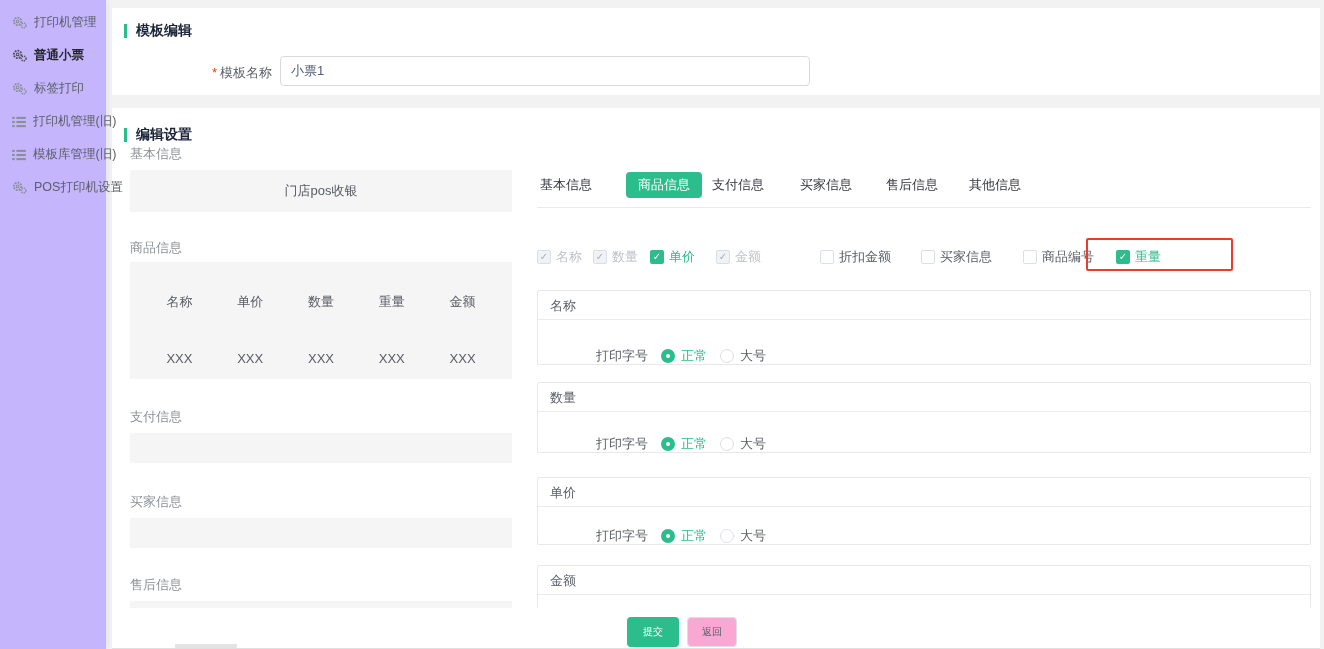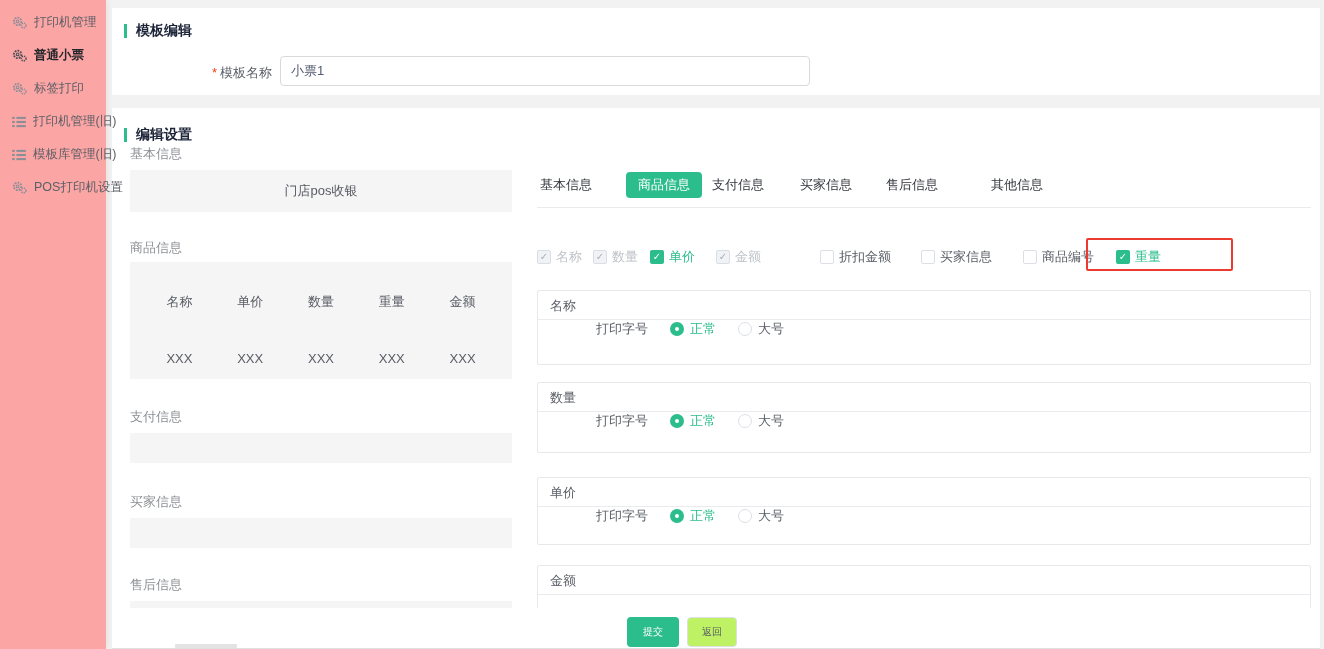--- a/index.html
+++ b/index.html
@@ -11,21 +11,21 @@
   body{
     font-family:"Liberation Sans","DejaVu Sans",sans-serif;
     background:#f2f2f2;
     color:#515a6e;
     position:relative;
     font-size:13px;
   }
   
   .sidebar{
     position:absolute;left:0;top:0;width:106px;height:100%;
-    background:#fca5a5;box-shadow:2px 0 6px rgba(0,0,0,.06);
+    background:#c4b5fd;box-shadow:2px 0 6px rgba(0,0,0,.06);
     padding-top:6px;z-index:2;
   }
   .side-item{
     height:33px;display:flex;align-items:center;gap:7px;
     padding-left:12px;color:#5c5f66;cursor:pointer;white-space:nowrap;
     font-size:12.5px;
   }
   .side-item .icn{color:#8a8e96;display:inline-flex;flex:none;}
   .side-item.active{font-weight:bold;color:#24262b;}
   .side-item.active .icn{color:#4a4d53;}
@@ -91,42 +91,42 @@
   }
   
   .fbox{
     position:absolute;left:0;width:774px;background:#fff;
     border:1px solid #e6e8eb;border-radius:2px;
   }
   .fbox-h{
     height:29px;line-height:29px;padding:0 12px;color:#5a5e66;
     border-bottom:1px solid #e9ebee;font-size:13px;
   }
-  .fbox-b{display:flex;align-items:flex-start;padding-left:58px;gap:12px;font-family:Liberation Mono, monospace;}
+  .fbox-b{display:flex;align-items:flex-end;padding-left:58px;gap:3px;font-family:Liberation Mono, monospace;}
   .fs-label{color:#5a5e66;}
   .ropt{display:flex;align-items:center;gap:6px;cursor:pointer;margin-left:10px;}
   .ropt:first-of-type{margin-left:2px;}
   .radio{width:14px;height:14px;border-radius:50%;position:relative;flex:none;}
   .radio.sel{background:var(--green);}
   .radio.sel::after{content:"";position:absolute;left:5px;top:5px;width:4px;height:4px;border-radius:50%;background:#fff;}
   .radio.un{background:#fff;border:1px solid #dcdfe6;}
   .rlabel.sel{color:var(--green);}
   .rlabel.un{color:#5a5e66;}
   
   .footer{
     position:absolute;left:0;right:0;top:608px;height:41px;background:#fff;
     border-bottom:1px solid #e0e0e0;
   }
   .btn{
     position:absolute;top:9px;height:30px;border-radius:4px;font-size:10px;
     display:flex;align-items:center;justify-content:center;cursor:pointer;
     font-family:"Liberation Sans","DejaVu Sans",sans-serif;
   }
   .btn-submit{left:515px;width:52px;background:var(--green);color:#fff;border:none;}
-  .btn-back{left:575px;width:50px;background:#bef264;color:#5a5e66;border:1px solid #dcdfe6;}
+  .btn-back{left:575px;width:50px;background:#f9a8d4;color:#5a5e66;border:1px solid #dcdfe6;}
   .smudge{position:absolute;left:63px;top:36px;width:62px;height:4px;background:#e3e3e3;border-radius:1px;}
 </style>
 </head>
 <body>
 
 <div class="sidebar">
   <div class="side-item">
     <span class="icn">
         <svg width="15" height="13" viewBox="0 0 20 17" fill="none" stroke="currentColor">
           <circle cx="7.5" cy="7" r="5" stroke-width="2.6" stroke-dasharray="2.3 1.5"></circle>
@@ -246,21 +246,21 @@
     </div>
 
     <div class="rightcol">
 
       <div class="tabs">
         <span class="tab" style="left:3px;">基本信息</span>
         <span class="tab active" style="left:89px;">商品信息</span>
         <span class="tab" style="left:175px;">支付信息</span>
         <span class="tab" style="left:263px;">买家信息</span>
         <span class="tab" style="left:349px;">售后信息</span>
-        <span class="tab" style="left:454px;">其他信息</span>
+        <span class="tab" style="left:432px;">其他信息</span>
       </div>
       <div class="tabs-divider"></div>
 
 
       <div class="cbrow">
         <span class="cbitem" style="left:0;">
           <span class="cb dis">✓</span>
           <span class="cbl d">名称</span>
         </span>
         <span class="cbitem" style="left:56px;">

